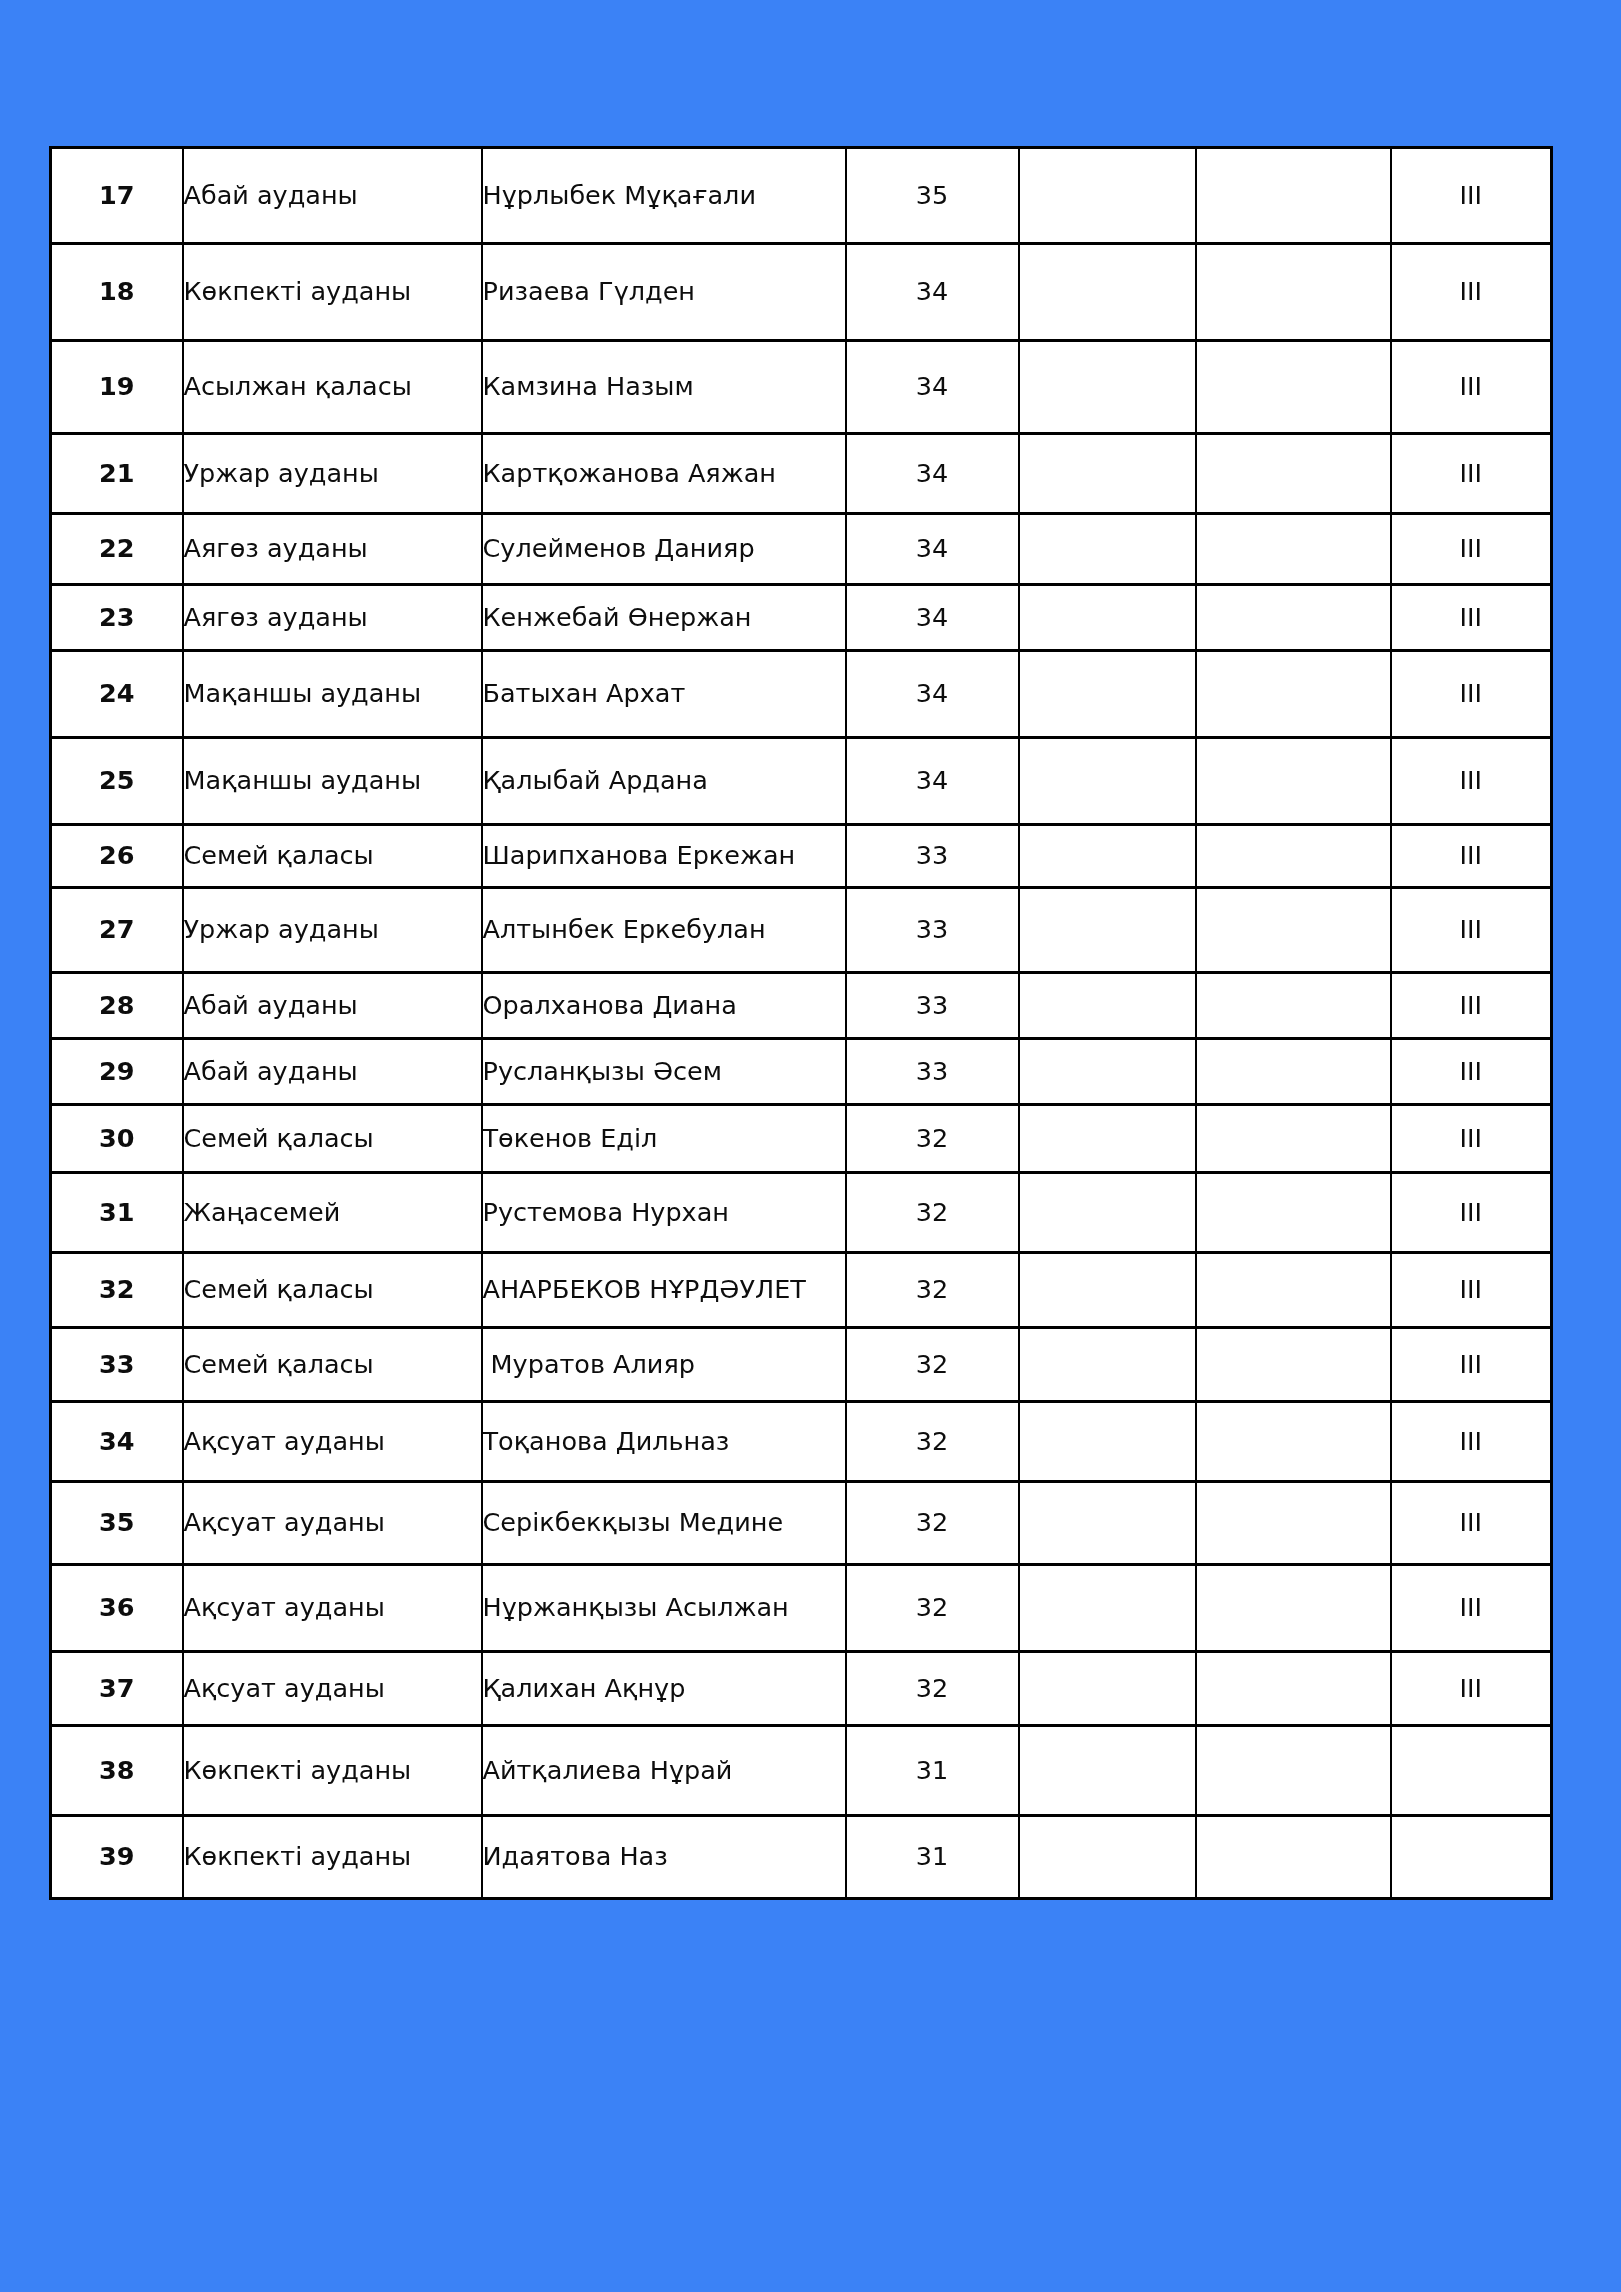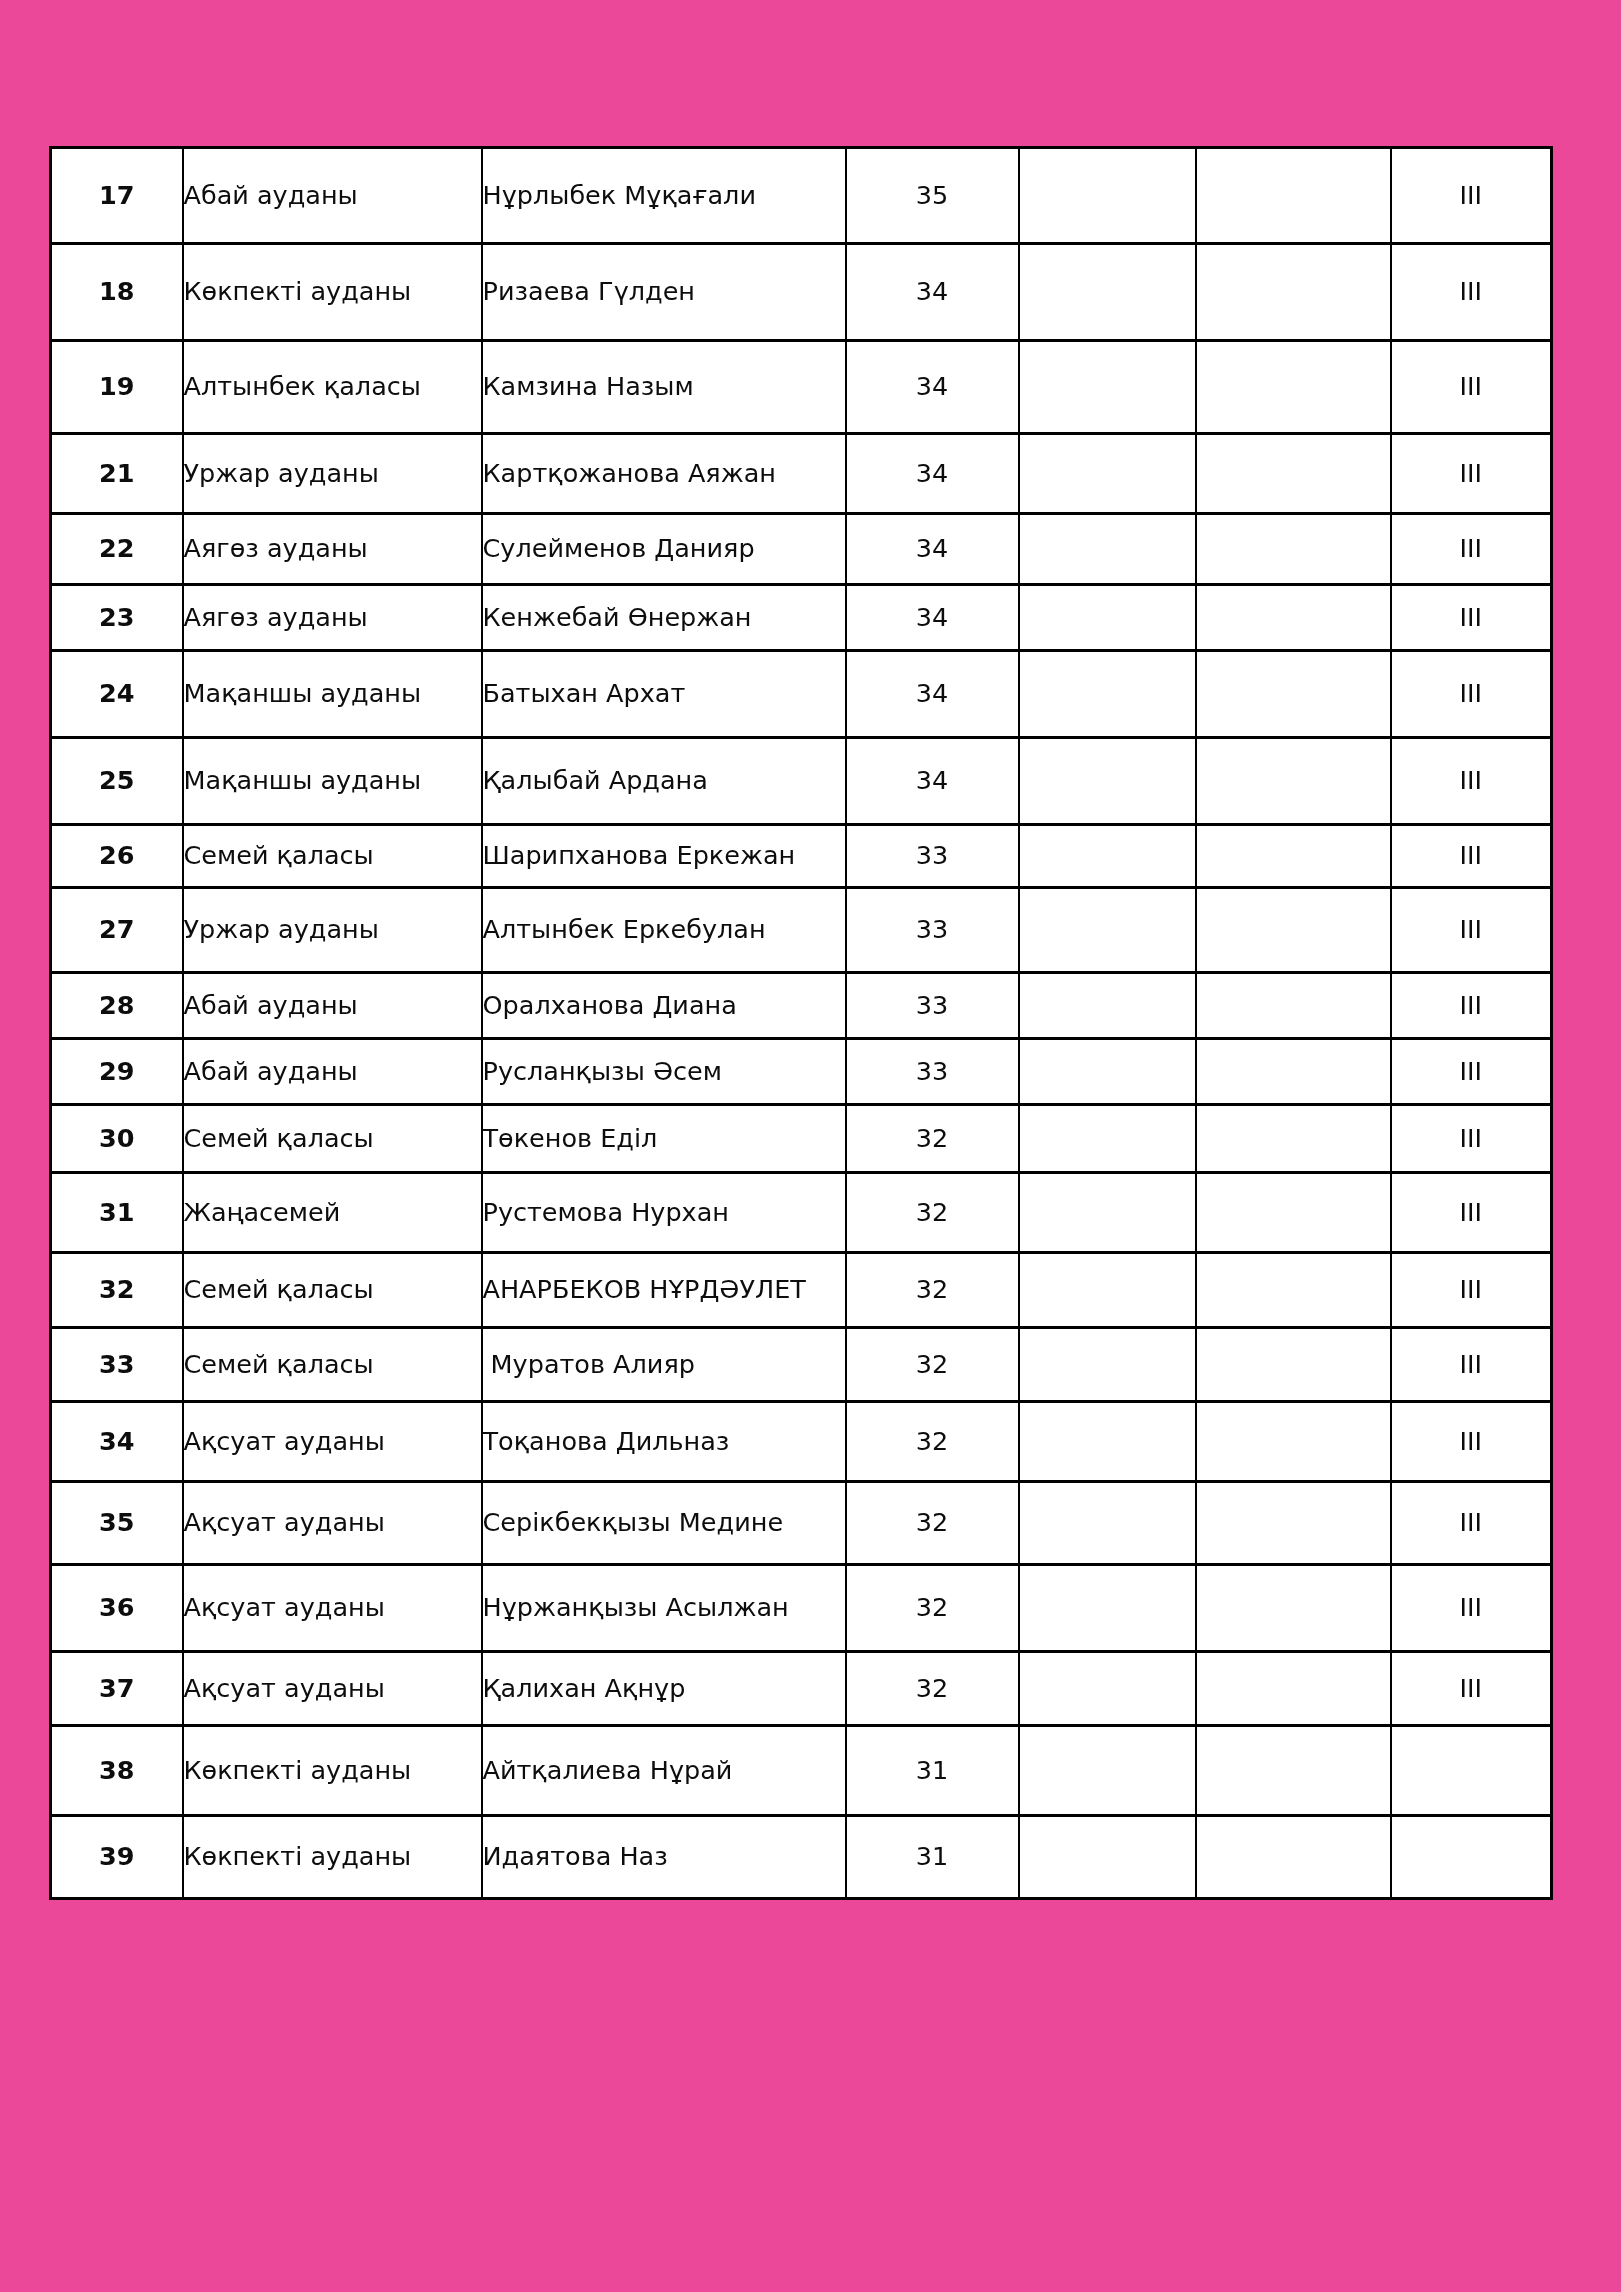--- a/index.html
+++ b/index.html
@@ -4,21 +4,21 @@
 <style>
   html, body {
     margin: 0;
     padding: 0;
     background: #ffffff;
   }
   .page {
     position: relative;
     width: 1621px;
     height: 2293px;
-    background: #ec4899;
+    background: #3b82f6;
     overflow: hidden;
     font-family: "DejaVu Sans", "Liberation Sans", sans-serif;
     color: #0d0d0d;
   }
   table.results {
     position: absolute;
     left: 49px;
     top: 146px;
     width: 1501px;
     border-collapse: collapse;
@@ -86,21 +86,21 @@
           <td class="c-num">18</td>
           <td class="c-district">Көкпекті ауданы</td>
           <td class="c-name">Ризаева Гүлден</td>
           <td class="c-score">34</td>
           <td class="c-blank"></td>
           <td class="c-blank"></td>
           <td class="c-level">III</td>
         </tr>
         <tr style="height: 93px;">
           <td class="c-num">19</td>
-          <td class="c-district">Алтынбек қаласы</td>
+          <td class="c-district">Асылжан қаласы</td>
           <td class="c-name">Камзина Назым</td>
           <td class="c-score">34</td>
           <td class="c-blank"></td>
           <td class="c-blank"></td>
           <td class="c-level">III</td>
         </tr>
         <tr style="height: 80px;">
           <td class="c-num">21</td>
           <td class="c-district">Уржар ауданы</td>
           <td class="c-name">Картқожанова Аяжан</td>

